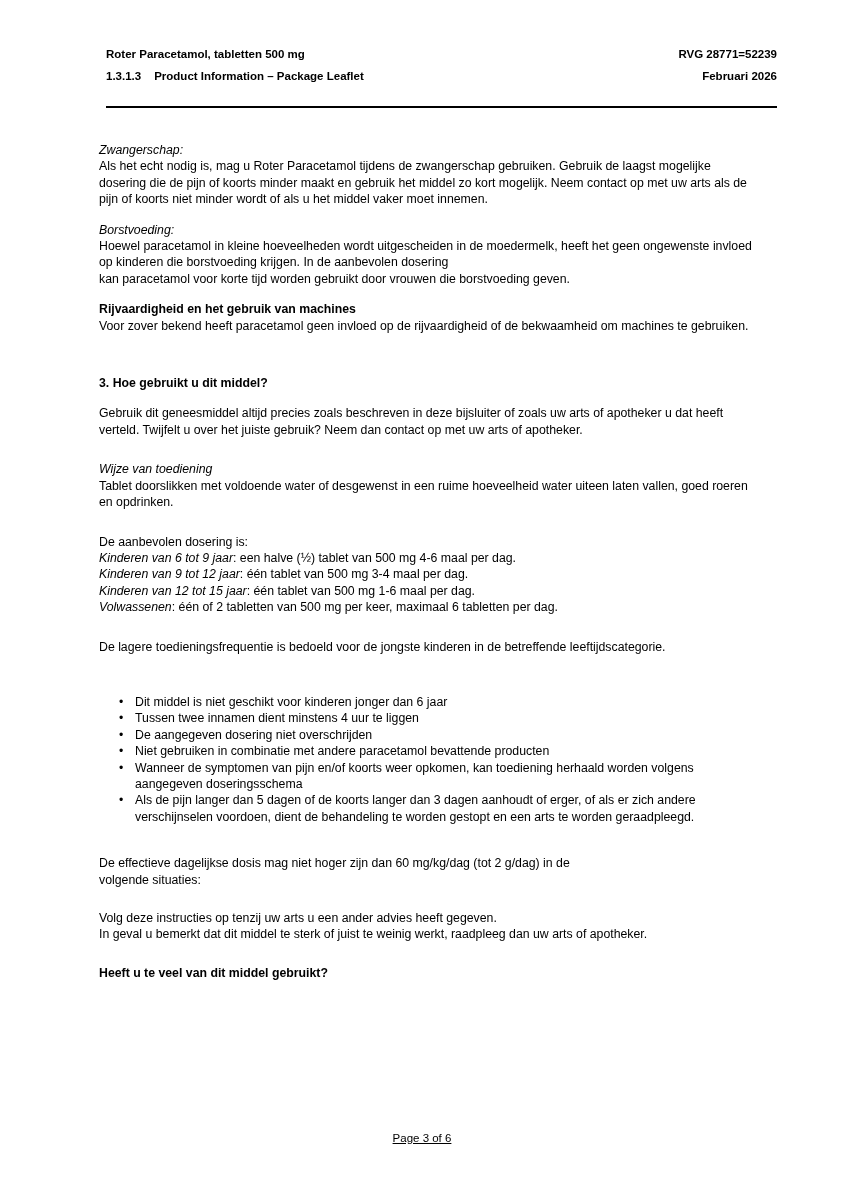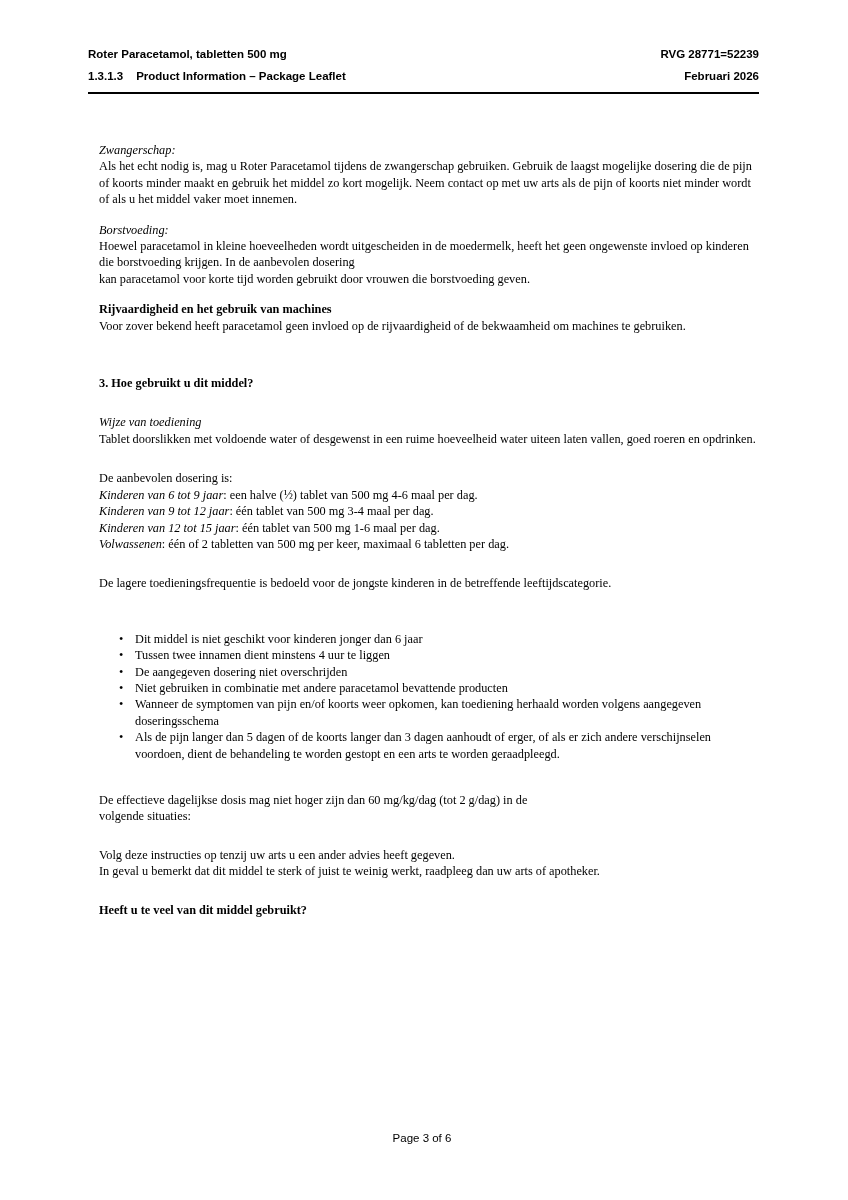--- a/index.html
+++ b/index.html
@@ -21,25 +21,25 @@
     position: relative;
     width: 848px;
     height: 1200px;
     box-sizing: border-box;
     padding: 0;
   }
 
   
   .doc-header {
     position: absolute;
-    left: 88px;
+    left: 106px;
     top: 46px;
     width: 671px;
     border-bottom: 2px solid #000;
-    padding-bottom: 8px;
+    padding-bottom: 22px;
   }
   .hdr-row {
     display: flex;
     justify-content: space-between;
     align-items: baseline;
     font-size: 11.5px;
     font-weight: bold;
     line-height: 1.45;
   }
   .hdr-row + .hdr-row {
@@ -58,21 +58,20 @@
   }
 
   
   .content {
     position: absolute;
     left: 99px;
     top: 142px;
     width: 660px;
     font-size: 12.3px;
     line-height: 1.335;
-    font-family: Liberation Serif, serif;
   }
 
   p, ul {
     margin: 0;
     padding: 0;
   }
 
   .blk {
     margin-bottom: 14px;
   }
@@ -139,20 +138,21 @@
   }
 
   
   .doc-footer {
     position: absolute;
     left: 0;
     top: 1132px;
     width: 844px;
     text-align: center;
     font-size: 11.5px;
+    text-decoration: underline;
   }
 </style>
 </head>
 <body>
 
 <div class="page">
 
   <div class="doc-header">
     <div class="hdr-row">
       <span class="hdr-left">Roter Paracetamol, tabletten 500 mg</span>
@@ -181,20 +181,21 @@
       <p class="bold-head">Rijvaardigheid en het gebruik van machines</p>
       <p>Voor zover bekend heeft paracetamol geen invloed op de rijvaardigheid of de bekwaamheid om machines te gebruiken.</p>
     </div>
 
     <div class="gap-xl"></div>
 
     <p class="section-head">3. Hoe gebruikt u dit middel?</p>
 
     <div class="gap-md"></div>
 
+    <p class="blk">Gebruik dit geneesmiddel altijd precies zoals beschreven in deze bijsluiter of zoals uw arts of apotheker u dat heeft verteld. Twijfelt u over het juiste gebruik? Neem dan contact op met uw arts of apotheker.</p>
 
     <div class="gap-sm"></div>
 
     <div class="blk">
       <p class="italic-label">Wijze van toediening</p>
       <p>Tablet doorslikken met voldoende water of desgewenst in een ruime hoeveelheid water uiteen laten vallen, goed roeren en opdrinken.</p>
     </div>
 
     <div class="gap-sm"></div>
 

